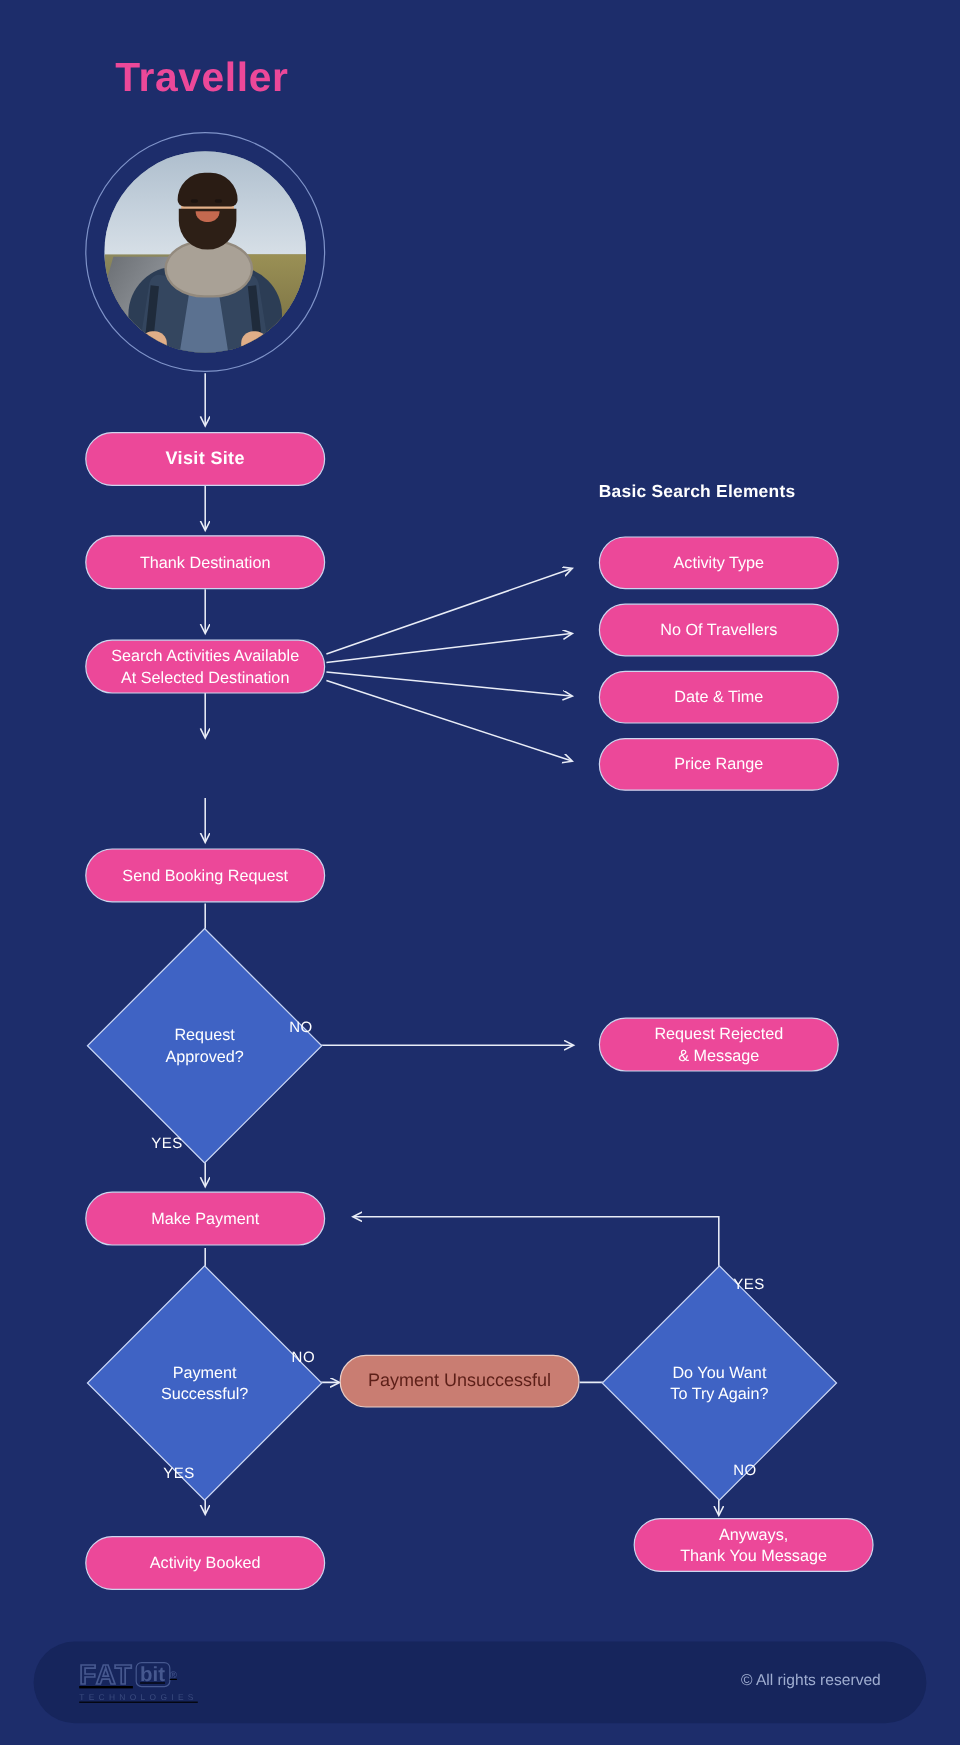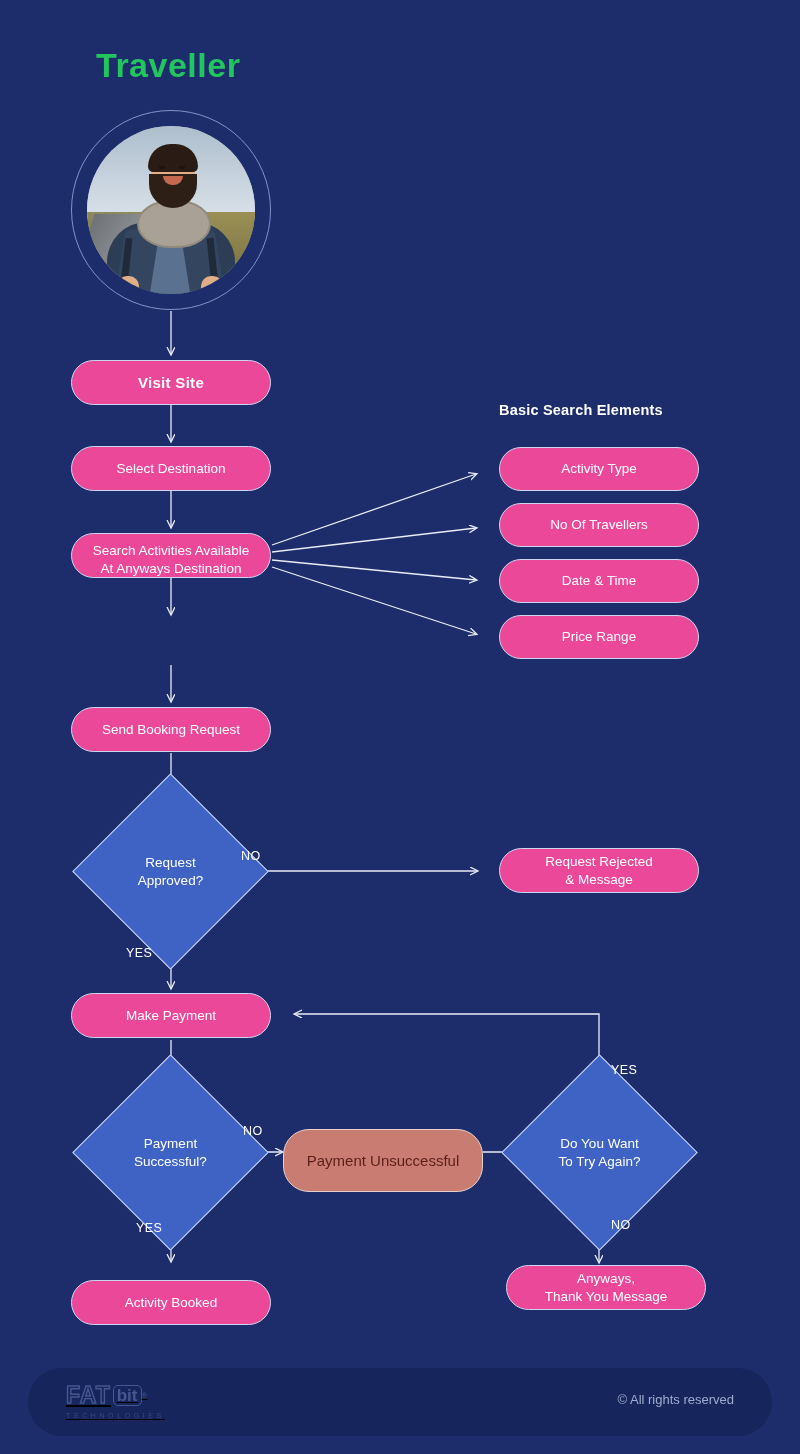--- a/index.html
+++ b/index.html
@@ -8,21 +8,21 @@
     background:#1d2d6b;
     font-family:"Liberation Sans", sans-serif;
     position:relative;
     overflow:hidden;
   }
   .stage{position:absolute;left:0;top:0;width:800px;height:1454px;}
 
   
   .title{
     position:absolute;left:96px;top:46px;
-    font-size:34px;font-weight:bold;color:#22c55e;
+    font-size:34px;font-weight:bold;color:#ec4899;
     letter-spacing:0.5px;
   }
 
   
   .avatar-ring{
     position:absolute;left:71px;top:110px;width:200px;height:200px;
     border-radius:50%;border:1px solid #7f93c9;box-sizing:border-box;
   }
   .avatar{
     position:absolute;left:87px;top:126px;width:168px;height:168px;
@@ -209,27 +209,27 @@
     <line x1="599" y1="1196" x2="599" y2="1262" marker-end="url(#ah)"></line>
 
     <polyline points="599,1108 599,1014 295,1014" marker-end="url(#ah)"></polyline>
   </svg>
 
   <div class="node bold" style="left:71px;top:360px;width:200px;height:45px;">
     <span>Visit Site</span>
   </div>
 
   <div class="node" style="left:71px;top:446px;width:200px;height:45px;">
-    <span>Select Destination</span>
-  </div>
-
-  <div class="node" style="left:71px;top:533px;width:200px;height:45px;align-items:flex-end;">
+    <span>Thank Destination</span>
+  </div>
+
+  <div class="node" style="left:71px;top:533px;width:200px;height:45px;">
     <div>
       <div>Search Activities Available</div>
-      <div>At Anyways Destination</div>
+      <div>At Selected Destination</div>
     </div>
   </div>
 
 
   <div class="node" style="left:71px;top:707px;width:200px;height:45px;">
     <span>Send Booking Request</span>
   </div>
 
   <div class="diamond" style="left:101px;top:802px;width:139px;height:139px;justify-content:center;">
     <div class="dshape"></div>
@@ -251,37 +251,37 @@
   </div>
 
   <div class="diamond" style="left:101px;top:1083px;width:139px;height:139px;">
     <div class="dshape"></div>
     <div class="dtext">
       <div>Payment</div>
       <div>Successful?</div>
     </div>
   </div>
 
-  <div class="node fail" style="left:283px;top:1129px;width:200px;height:63px;">
+  <div class="node fail" style="left:283px;top:1129px;width:200px;height:44px;">
     <span>Payment Unsuccessful</span>
   </div>
 
   <div class="diamond" style="left:530px;top:1083px;width:139px;height:139px;">
     <div class="dshape"></div>
     <div class="dtext">
       <div>Do You Want</div>
       <div>To Try Again?</div>
     </div>
   </div>
 
   <div class="node" style="left:71px;top:1280px;width:200px;height:45px;">
     <span>Activity Booked</span>
   </div>
 
-  <div class="node" style="left:506px;top:1265px;width:200px;height:45px;">
+  <div class="node" style="left:528px;top:1265px;width:200px;height:45px;">
     <div>
       <div>Anyways,</div>
       <div>Thank You Message</div>
     </div>
   </div>
 
   <div class="sec-head" style="left:499px;top:402px;width:200px;">Basic Search Elements</div>
 
   <div class="node" style="left:499px;top:447px;width:200px;height:44px;align-items:center;">
     <span>Activity Type</span>

